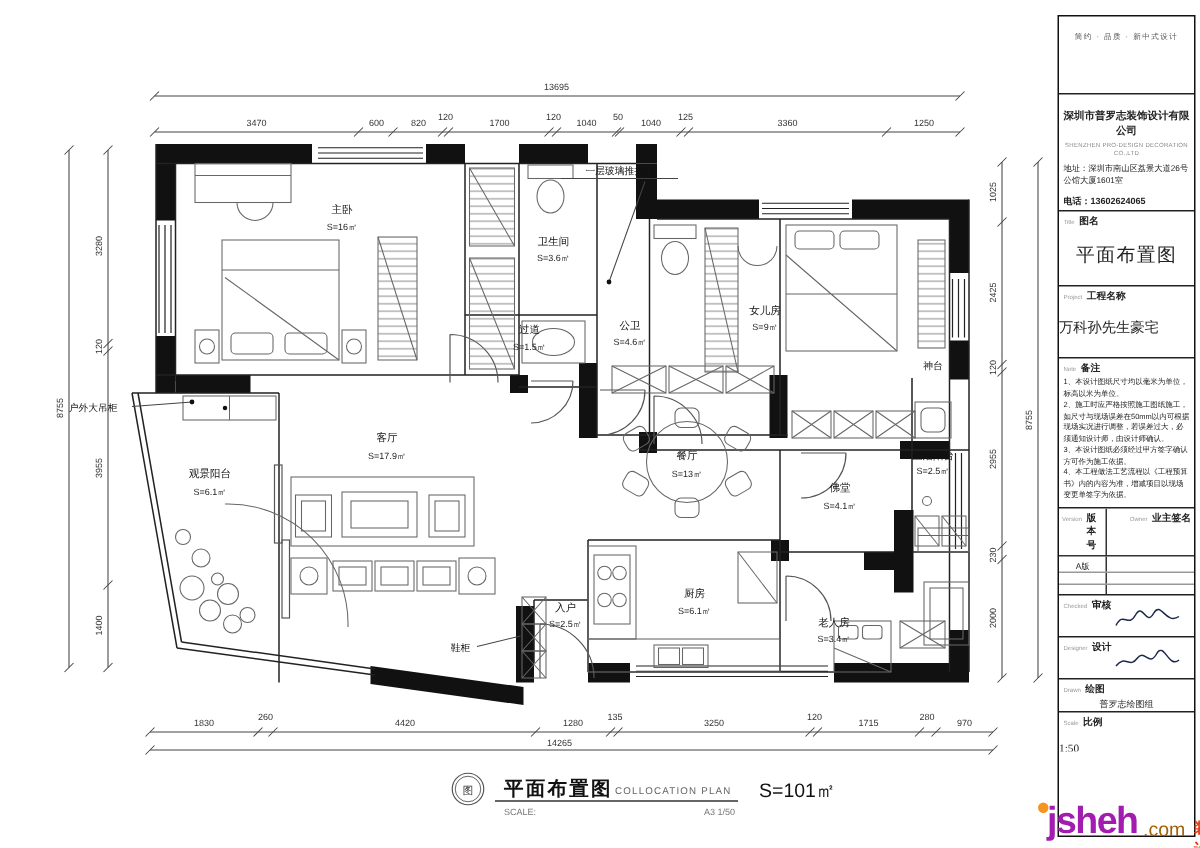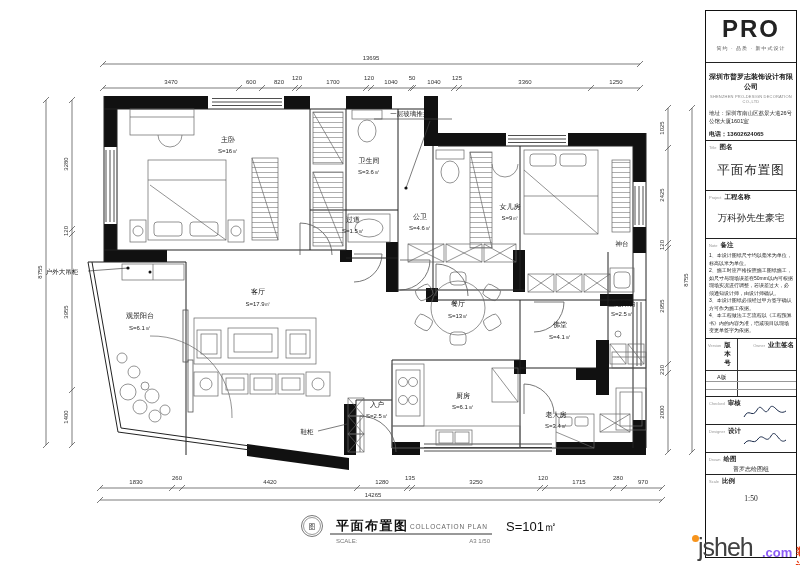--- a/index.html
+++ b/index.html
@@ -19,43 +19,43 @@
   .co-name{font-size:7px;font-weight:bold;margin-top:6px;}
   .co-en{font-size:4px;color:#888;margin-top:2px;letter-spacing:.2px;}
   .co-addr{font-size:5.5px;text-align:left;margin-top:6px;line-height:1.45;}
   .co-tel{font-size:6px;font-weight:bold;text-align:left;margin-top:4px;}
   .lblrow{display:flex;align-items:baseline;gap:3px;padding:2px 3px 0 3px;}
   .lbl-en{font-size:4px;color:#999;}
   .lbl-zh{font-size:6.5px;font-weight:bold;}
   .title-sec{height:50px;}
   .title-val{font-family:"Liberation Serif",serif;font-size:12.5px;text-align:center;margin-top:10px;letter-spacing:1px;}
   .proj-sec{height:48px;}
-  .proj-val{font-family:"Liberation Serif",serif;font-size:9.5px;text-align:center;margin-top:10px;}
+  .proj-val{font-family:"Liberation Serif",serif;font-size:9.5px;text-align:left;margin-top:10px;}
   .note-sec{height:100px;}
   .note-list{font-size:5px;line-height:1.5;padding:2px 3px;color:#222;}
   .ver-sec{height:58px;display:flex;flex-direction:column;}
   .ver-head{display:flex;border-bottom:.8px solid #333;}
   .ver-head>div{padding:2px 2px;}
   .ver-c1{width:36%;border-right:.8px solid #333;box-sizing:border-box;}
   .ver-c2{flex:1;text-align:right;}
   .ver-row{display:flex;border-bottom:.8px solid #999;height:13px;}
   .ver-row:last-child{border-bottom:none;}
   .ver-row .ver-c1{text-align:center;font-size:5.5px;padding-top:3px;}
   .sig-sec{height:28px;position:relative;}
   .sig-svg{position:absolute;right:8px;top:8px;}
   .sm-sec{height:26px;}
-  .sm-val{font-size:7.5px;text-align:center;margin-top:8px;font-family:"Liberation Serif",serif;}
+  .sm-val{font-size:7.5px;margin-top:8px;font-family:"Liberation Serif",serif;}
   .drawn-sec{height:22px;}
   .drawn-val{font-size:6px;text-align:center;margin-top:1px;}
   .date-sec{height:24px;}
   .dwg-sec{height:34px;border-bottom:none;}
   
   .wm{position:absolute;left:688px;top:531px;width:112px;height:34px;}
-  .wm-big{position:absolute;left:10px;top:2px;font-size:25px;font-weight:400;color:#404040;letter-spacing:-1px;}
-  .wm-com{position:absolute;left:74px;top:14px;font-size:13px;font-weight:700;color:#8b5cf6;}
+  .wm-big{position:absolute;left:10px;top:2px;font-size:25px;font-weight:700;color:#a21caf;letter-spacing:-1px;}
+  .wm-com{position:absolute;left:74px;top:14px;font-size:13px;font-weight:400;color:#a16207;}
   .wm-cn{position:absolute;left:68px;top:14px;font-size:10px;font-weight:bold;color:#e8380d;letter-spacing:1px;margin-left:40px;}
   .wm-dot{position:absolute;left:4px;top:4px;width:7px;height:7px;border-radius:50%;background:#f7941d;}
   svg text{font-family:"Liberation Sans",sans-serif;}
   .dim{font-size:6px;fill:#333;}
   .rname{font-size:7px;fill:#111;}
   .rarea{font-size:6px;fill:#222;}
   .ann{font-size:6.5px;fill:#111;}
 </style>
 </head>
 <body>
@@ -420,21 +420,20 @@
     <text x="410" y="529" font-size="6.5" fill="#666" letter-spacing="0.8">COLLOCATION PLAN</text>
     <path d="M330,534 H492" stroke="#333" stroke-width="1"></path>
     <text x="336" y="543" font-size="6" fill="#777">SCALE:</text>
     <text x="490" y="543" font-size="6" fill="#777" text-anchor="end">A3 1/50</text>
     <text x="506" y="531" font-size="13" fill="#111">S=101㎡</text>
   </g>
 </svg>
 
 <div class="tblock">
   <div class="sec logo-sec">
-    <div class="logo-txt">PRO</div>
     <div class="slogan">简约 · 品质 · 新中式设计</div>
   </div>
   <div class="sec co-sec">
     <div class="co-name">深圳市普罗志装饰设计有限公司</div>
     <div class="co-en">SHENZHEN PRO-DESIGN DECORATION CO.,LTD</div>
     <div class="co-addr">地址：深圳市南山区荔景大道26号公馆大厦1601室</div>
     <div class="co-tel">电话：13602624065</div>
   </div>
   <div class="sec title-sec">
     <div class="lblrow">

